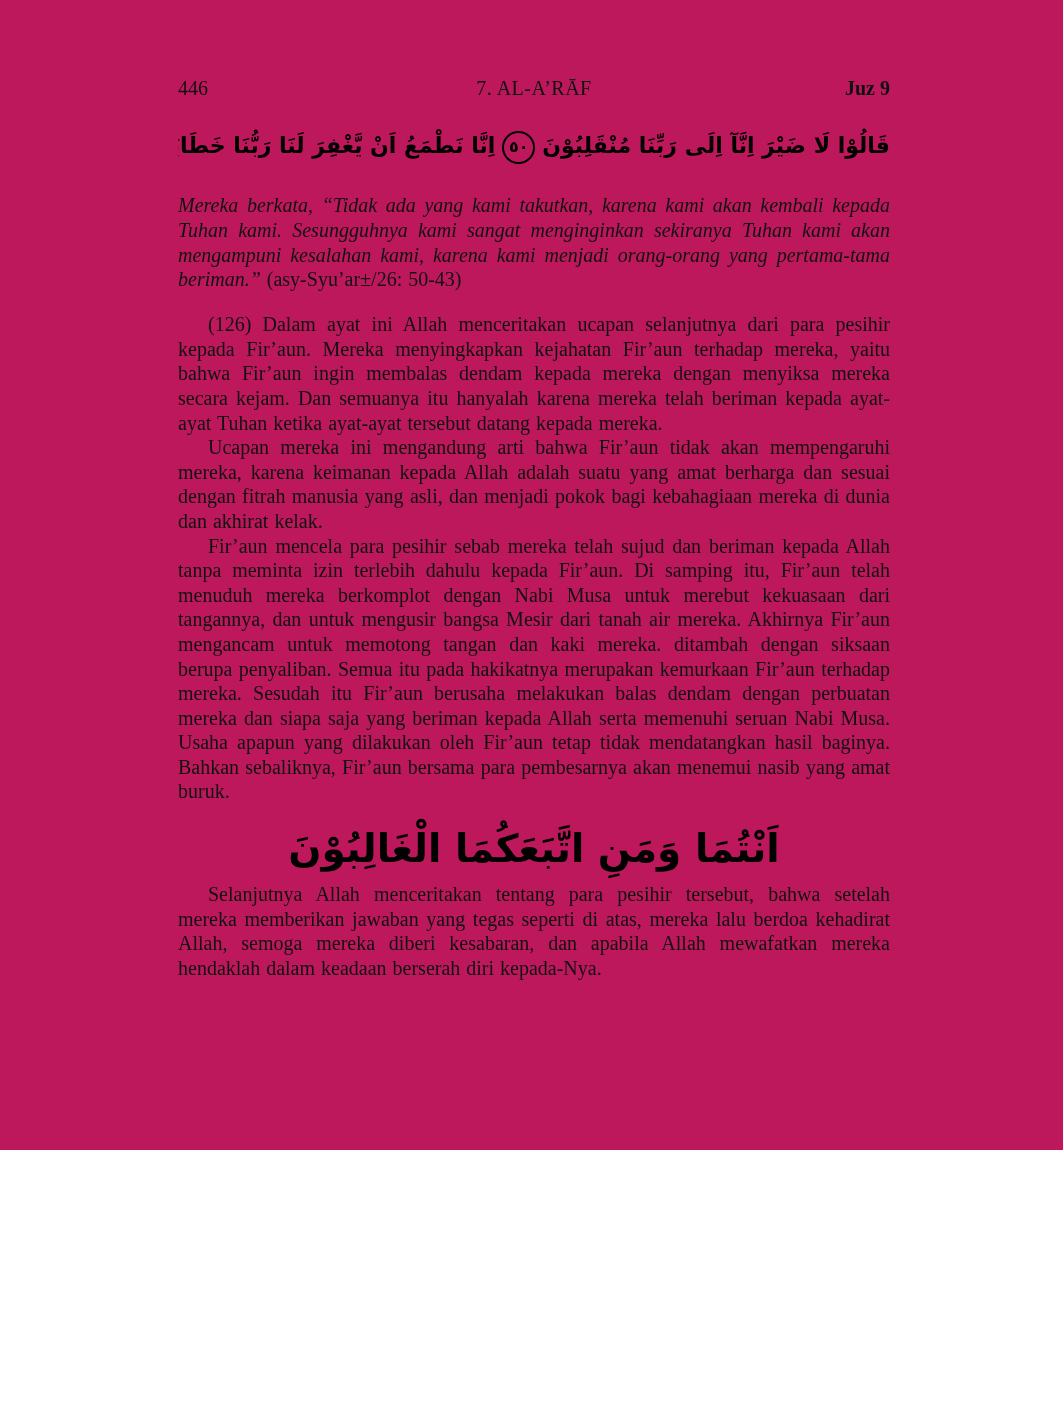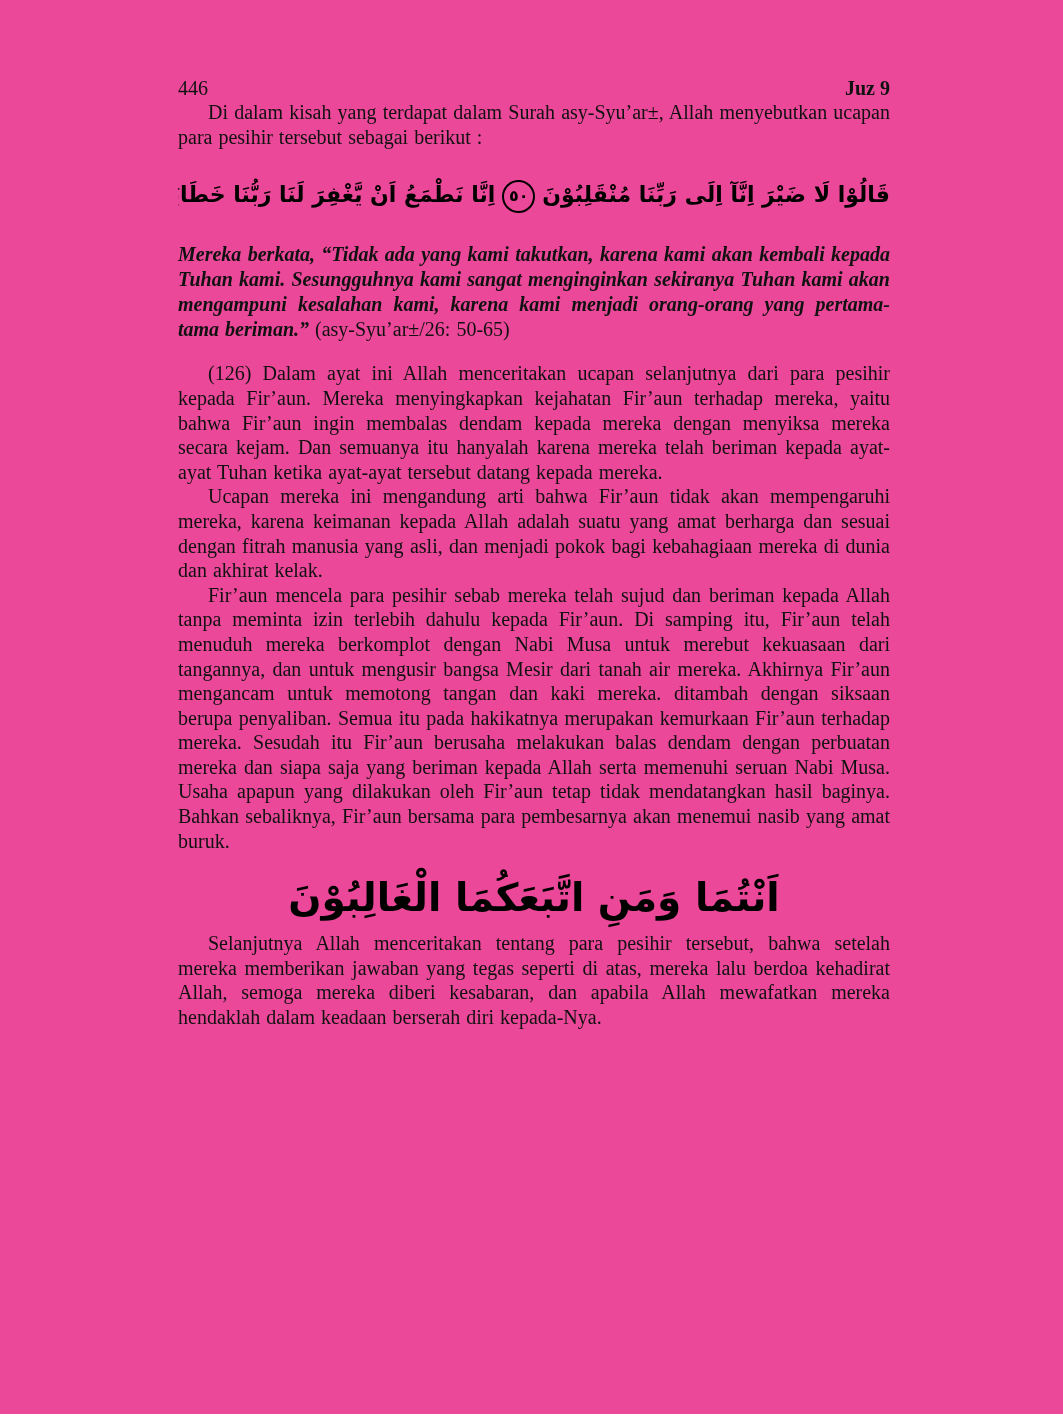--- a/index.html
+++ b/index.html
@@ -1,20 +1,20 @@
 <!DOCTYPE html>
 <html><head>
 <meta charset="utf-8">
 <style>
   html, body { margin: 0; padding: 0; background: #ffffff; }
   .page {
     position: relative;
     width: 1063px;
-    height: 1414px;
-    background: #ec4899;
+    height: 1150px;
+    background: #be185d;
     color: #111;
     font-family: "Liberation Serif", serif;
     overflow: hidden;
   }
   .content {
     position: absolute;
     left: 178px;
     top: 76px;
     width: 712px;
   }
@@ -76,40 +76,40 @@
     vertical-align: middle;
     box-sizing: border-box;
   }
   .quote {
     margin-top: 13px;
     font-size: 20px;
     line-height: 24.8px;
     text-align: justify;
     word-spacing: 1px;
   }
-  .quote .it { font-style: italic; font-weight: bold; }
+  .quote .it { font-style: italic; }
   .quote .ref { font-style: normal; }
   .gap-top { margin-top: 27px; }
 </style>
 </head>
 <body>
 
 <div class="page">
   <div class="content">
 
     <div class="header">
       <span class="h-left">446</span>
+      <span class="h-mid">7. AL-A’RĀF</span>
       <span class="h-right">Juz 9</span>
     </div>
 
-    <p class="body indent first-para">Di dalam kisah yang terdapat dalam Surah asy-Syu’ar±, Allah menyebutkan ucapan para pesihir tersebut sebagai berikut :</p>
 
     <div class="arabic arabic-line1"><span>قَالُوْا لَا ضَيْرَ اِنَّآ اِلَى رَبِّنَا مُنْقَلِبُوْنَ</span><span class="ayah-num">٥٠</span><span>اِنَّا نَطْمَعُ اَنْ يَّغْفِرَ لَنَا رَبُّنَا خَطَايَانَآ اَنْ كُنَّآ اَوَّلَ الْمُؤْمِنِيْنَ</span></div>
 
-    <p class="quote"><span class="it">Mereka berkata, “Tidak ada yang kami takutkan, karena kami akan kembali kepada Tuhan kami. Sesungguhnya kami sangat menginginkan sekiranya Tuhan kami akan mengampuni kesalahan kami, karena kami menjadi orang-orang yang pertama-tama beriman.”</span> <span class="ref">(asy-Syu’ar±/26: 50-65)</span></p>
+    <p class="quote"><span class="it">Mereka berkata, “Tidak ada yang kami takutkan, karena kami akan kembali kepada Tuhan kami. Sesungguhnya kami sangat menginginkan sekiranya Tuhan kami akan mengampuni kesalahan kami, karena kami menjadi orang-orang yang pertama-tama beriman.”</span> <span class="ref">(asy-Syu’ar±/26: 50-43)</span></p>
 
     <p class="body indent gap-top">(126) Dalam ayat ini Allah menceritakan ucapan selanjutnya dari para pesihir kepada Fir’aun. Mereka menyingkapkan kejahatan Fir’aun terhadap mereka, yaitu bahwa Fir’aun ingin membalas dendam kepada mereka dengan menyiksa mereka secara kejam. Dan semuanya itu hanyalah karena mereka telah beriman kepada ayat-ayat Tuhan ketika ayat-ayat tersebut datang kepada mereka.</p>
 
     <p class="body indent">Ucapan mereka ini mengandung arti bahwa Fir’aun tidak akan mempengaruhi mereka, karena keimanan kepada Allah adalah suatu yang amat berharga dan sesuai dengan fitrah manusia yang asli, dan menjadi pokok bagi kebahagiaan mereka di dunia dan akhirat kelak.</p>
 
     <p class="body indent">Fir’aun mencela para pesihir sebab mereka telah sujud dan beriman kepada Allah tanpa meminta izin terlebih dahulu kepada Fir’aun. Di samping itu, Fir’aun telah menuduh mereka berkomplot dengan Nabi Musa untuk merebut kekuasaan dari tangannya, dan untuk mengusir bangsa Mesir dari tanah air mereka. Akhirnya Fir’aun mengancam untuk memotong tangan dan kaki mereka. ditambah dengan siksaan berupa penyaliban. Semua itu pada hakikatnya merupakan kemurkaan Fir’aun terhadap mereka. Sesudah itu Fir’aun berusaha melakukan balas dendam dengan perbuatan mereka dan siapa saja yang beriman kepada Allah serta memenuhi seruan Nabi Musa. Usaha apapun yang dilakukan oleh Fir’aun  tetap tidak mendatangkan hasil baginya. Bahkan sebaliknya, Fir’aun  bersama para pembesarnya akan menemui nasib yang amat buruk.</p>
 
 
     <div class="arabic arabic-line2">اَنْتُمَا وَمَنِ اتَّبَعَكُمَا الْغَالِبُوْنَ</div>
 

